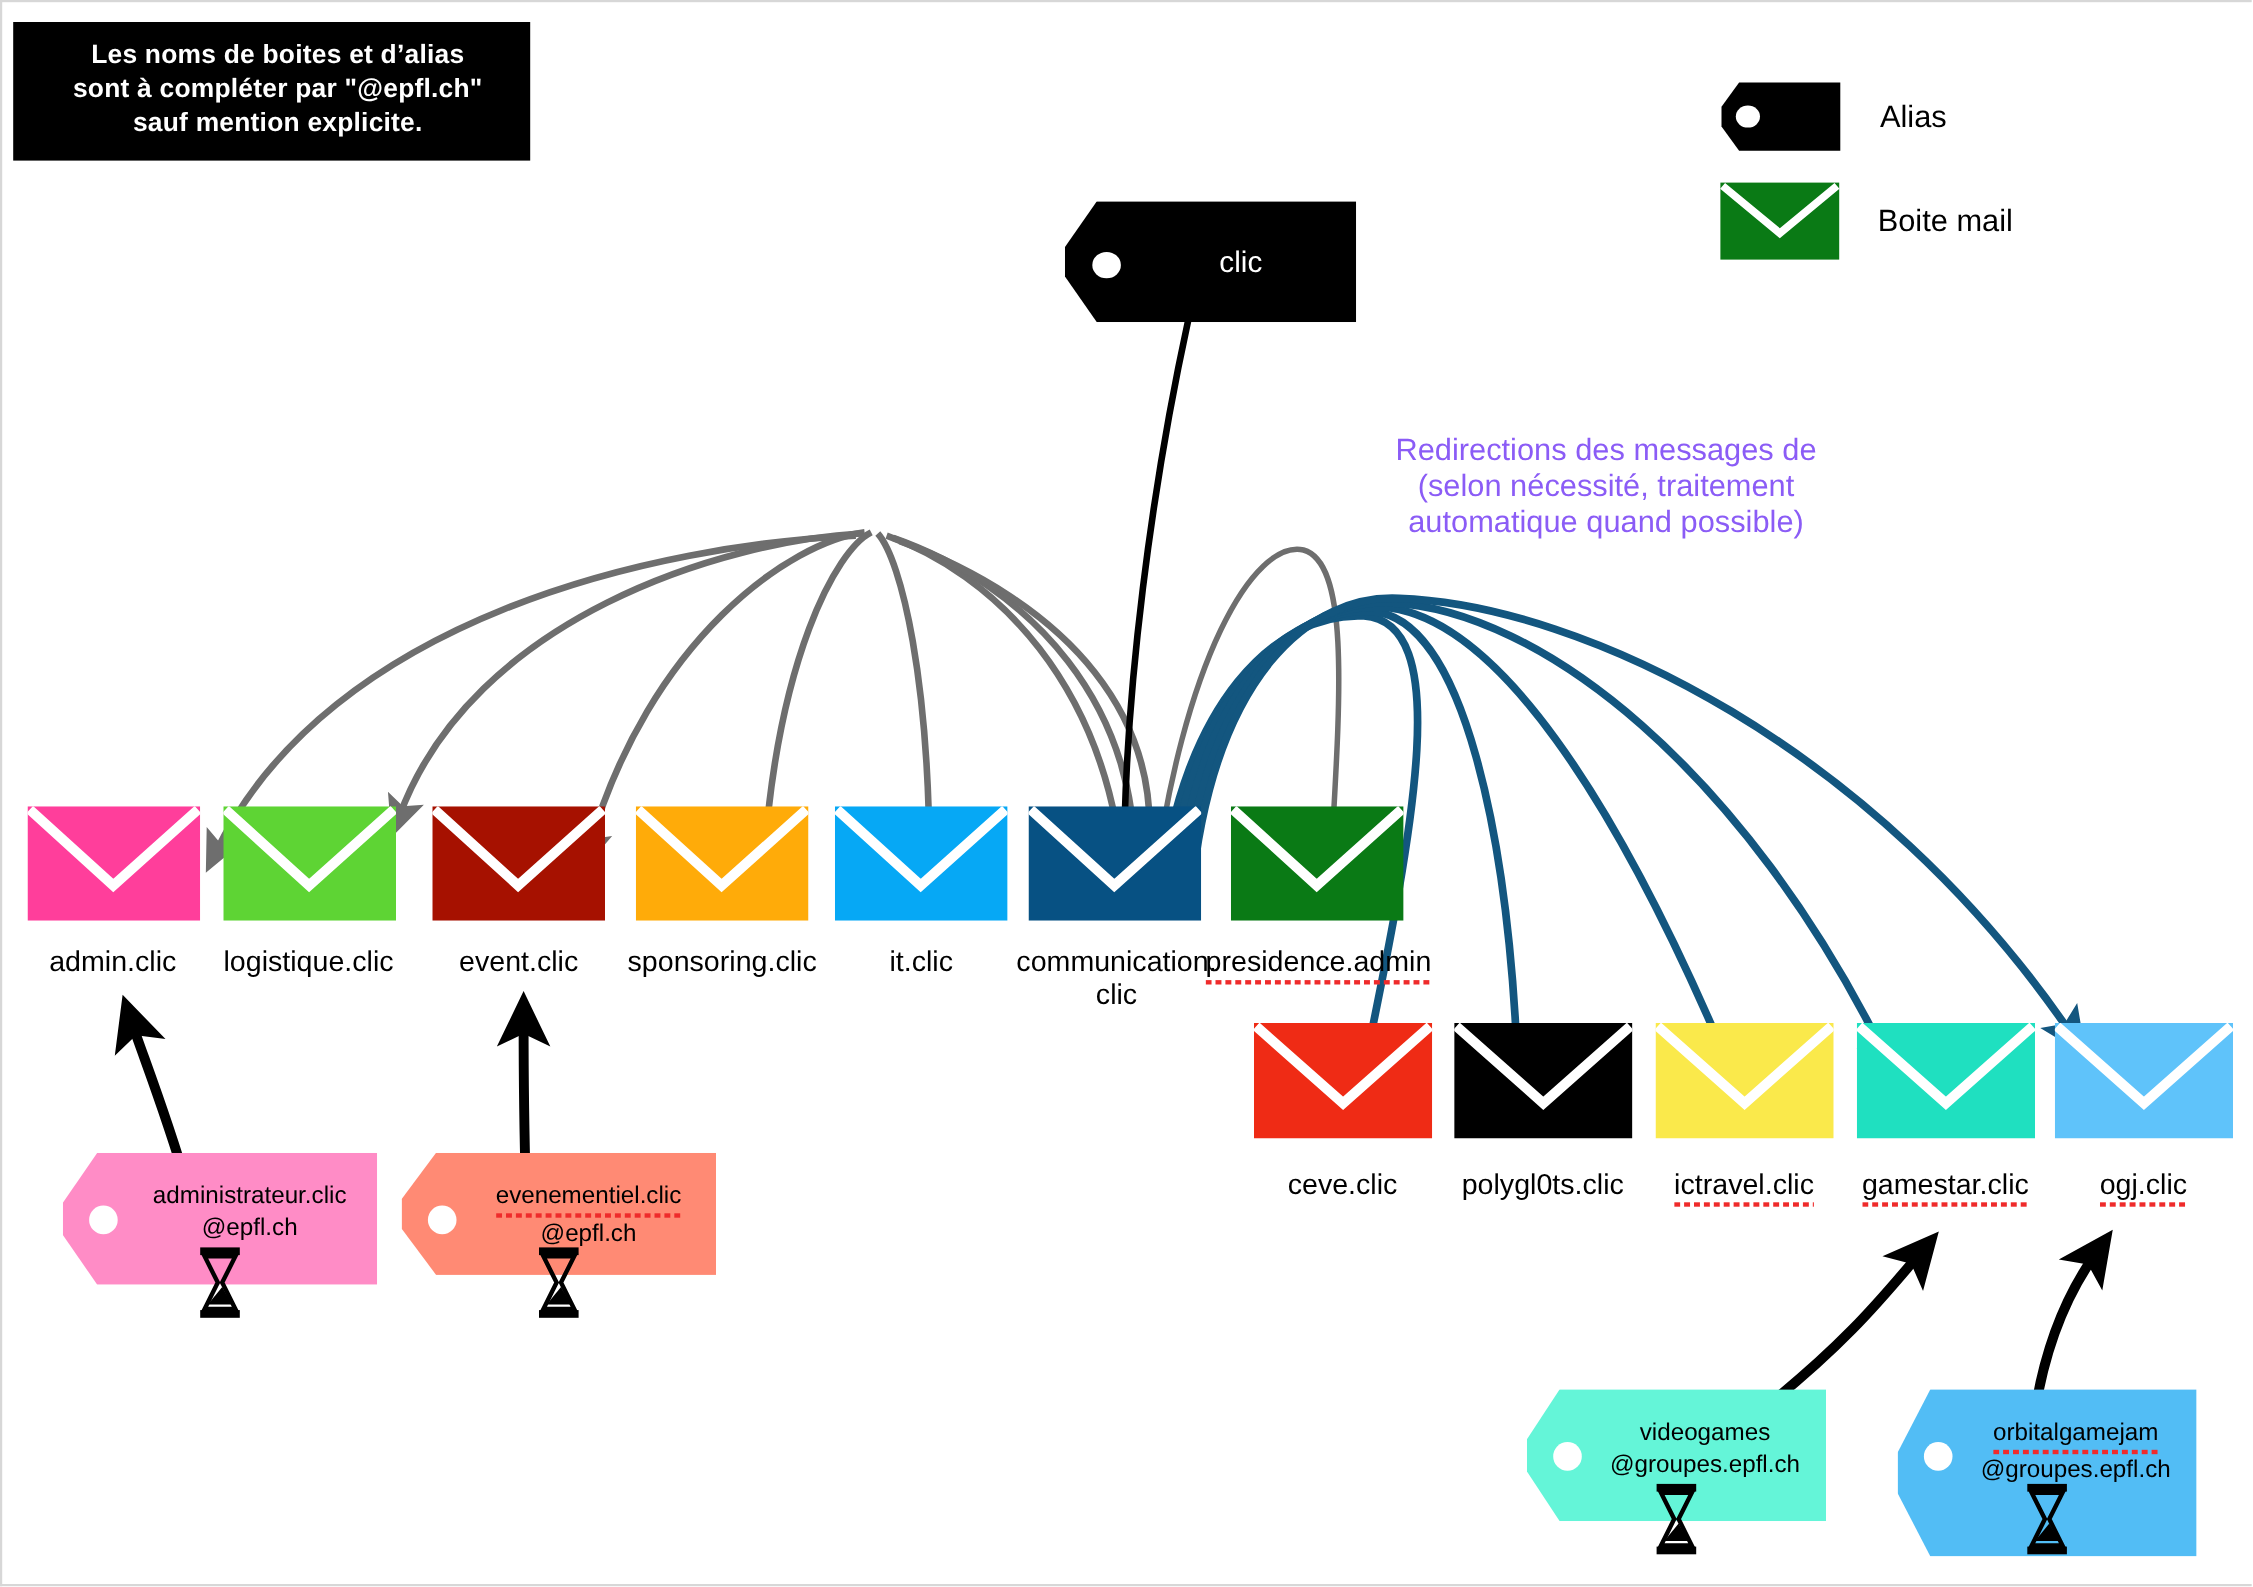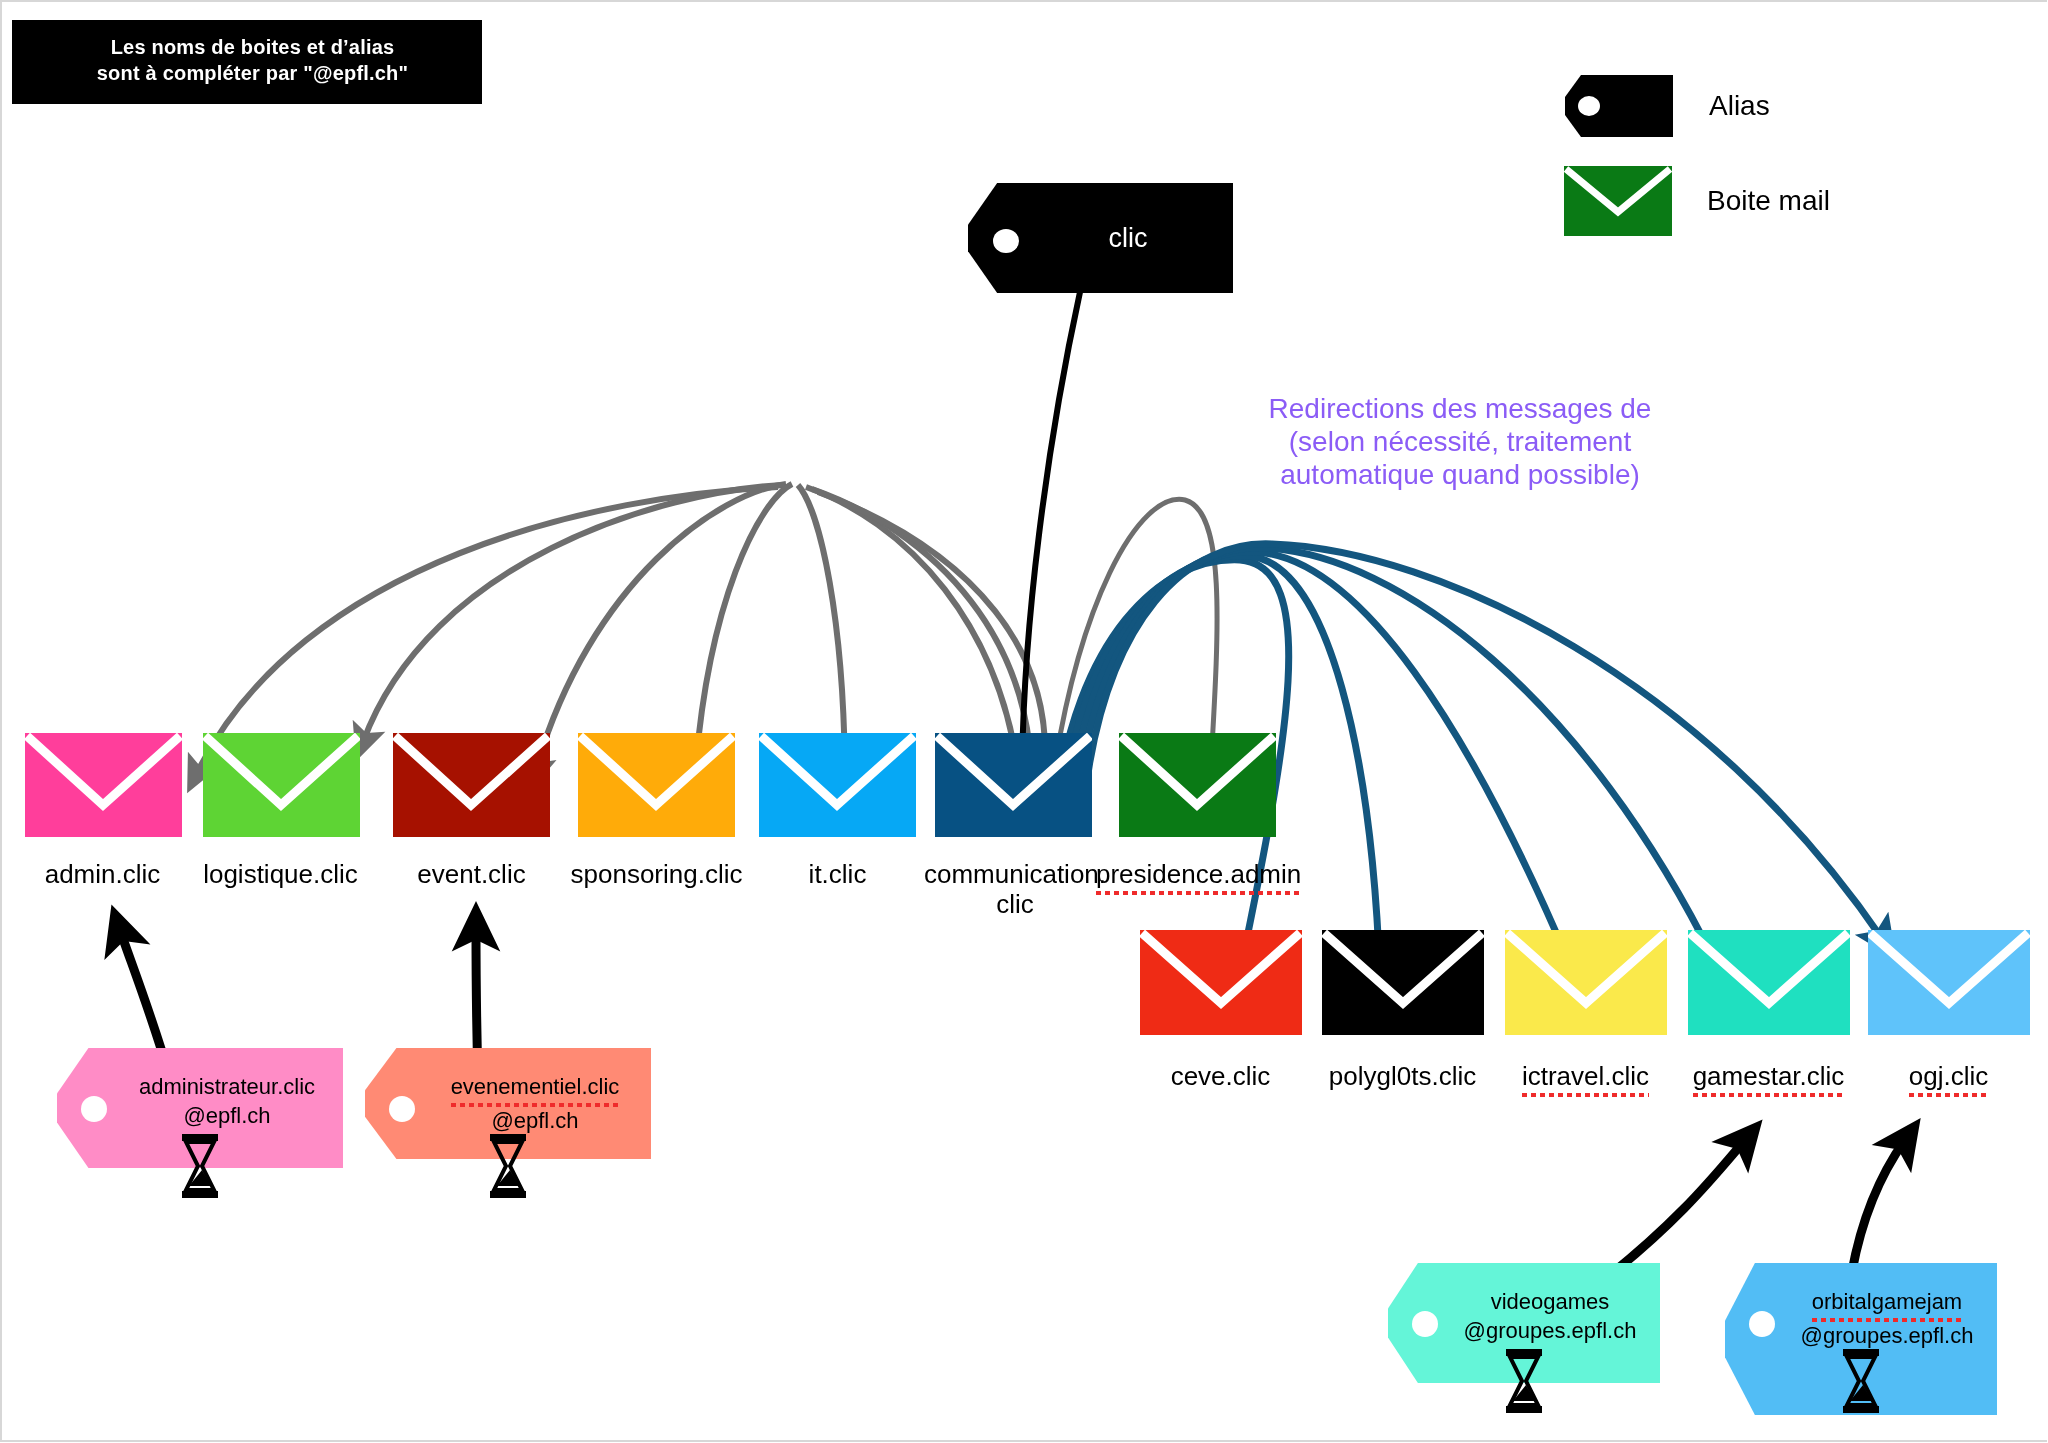--- a/index.html
+++ b/index.html
@@ -14,21 +14,21 @@
     position:absolute;left:0;top:0;width:2047px;height:1442px;
     border-left:2px solid #d7d7d7;border-top:2px solid #d7d7d7;
     border-bottom:2px solid #d7d7d7;box-sizing:border-box;pointer-events:none;
   }
 
   
   #note-box{
     position:absolute;left:12px;top:20px;width:470px;
     background:#000;color:#fff;padding:14px 14px 18px 25px;
     box-sizing:border-box;text-align:center;
-    font-size:20px;font-weight:bold;line-height:1.30;
+    font-size:24px;font-weight:bold;line-height:1.30;
     letter-spacing:.2px;
   }
 
   
   #arrows{position:absolute;left:0;top:0;width:2048px;height:1443px;}
 
   
   .env{position:absolute;}
   .env-label{
     position:absolute;text-align:center;color:#000;
@@ -73,20 +73,21 @@
 </head>
 <body>
 
 <div id="stage">
 
   <div id="frame-border"></div>
 
   <div id="note-box">
     <div>Les noms de boites et d’alias</div>
     <div>sont à compléter par "@epfl.ch"</div>
+    <div>sauf mention explicite.</div>
   </div>
 
   <div id="legend">
     <div class="legend-row" style="left:0;top:18px;">
       <svg width="112" height="66" viewBox="0 0 112 66">
         <path d="M18 2 L110 2 L110 64 L18 64 L2 42 L2 24 Z" fill="#000000"></path>
         <ellipse cx="26" cy="33" rx="11" ry="10" fill="#ffffff"></ellipse>
       </svg>
       <span class="legend-label">Alias</span>
     </div>

